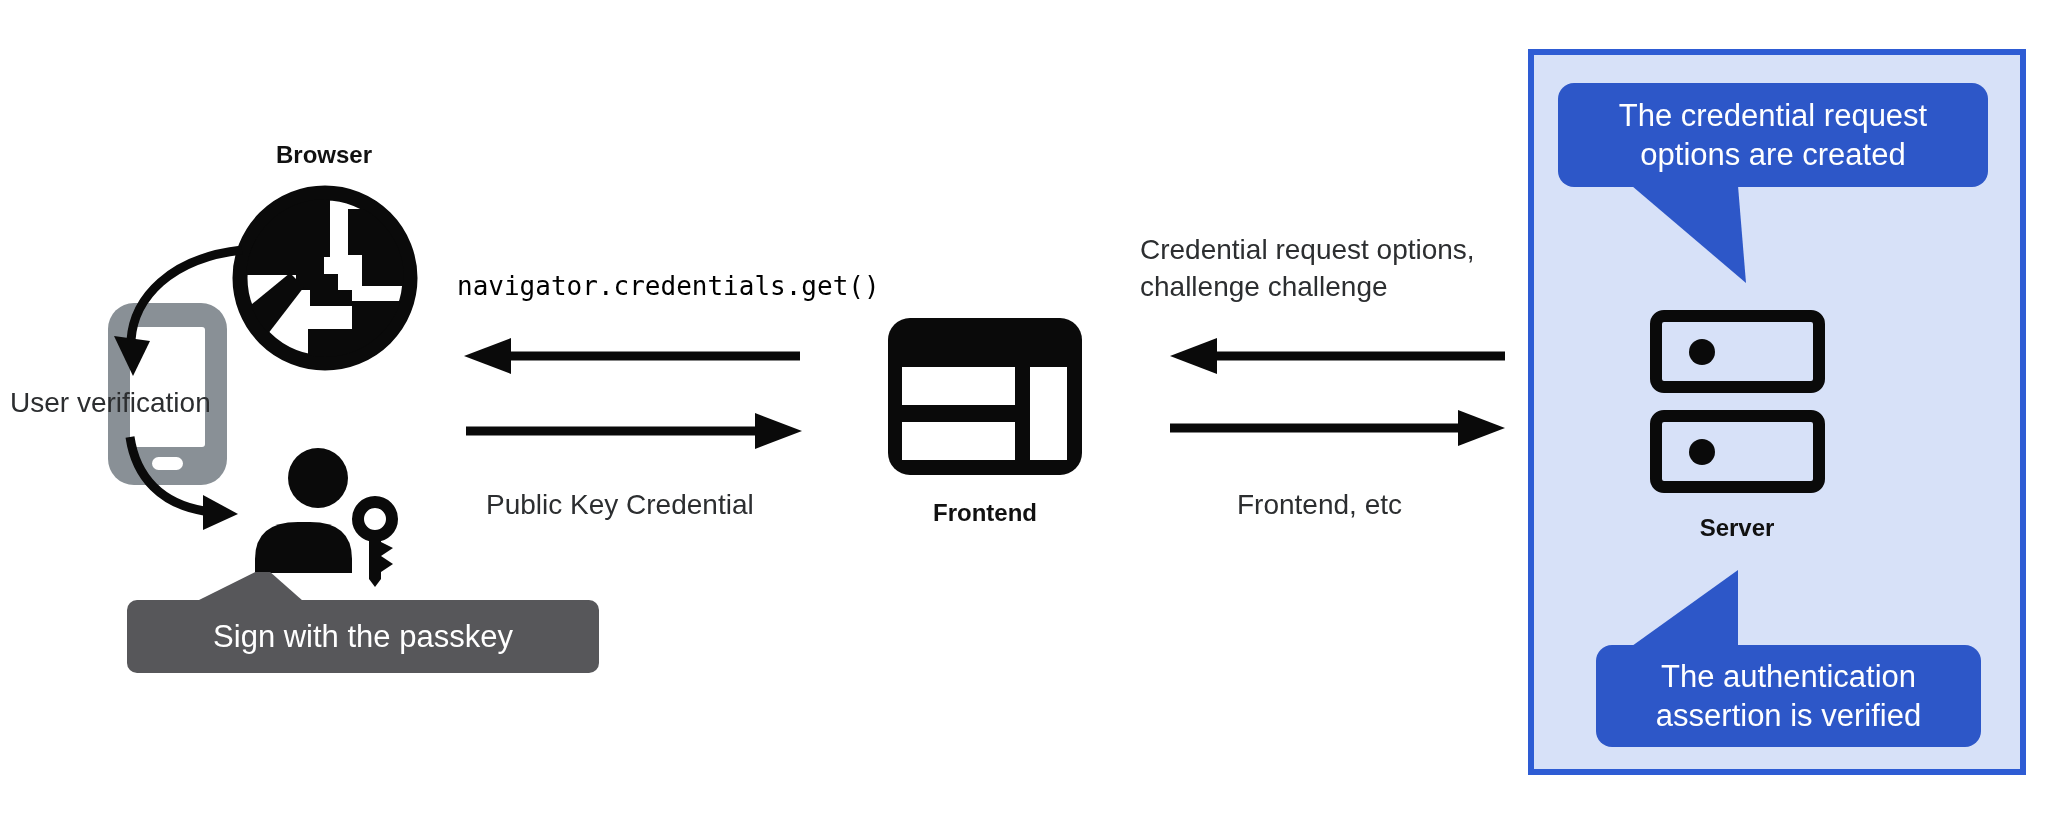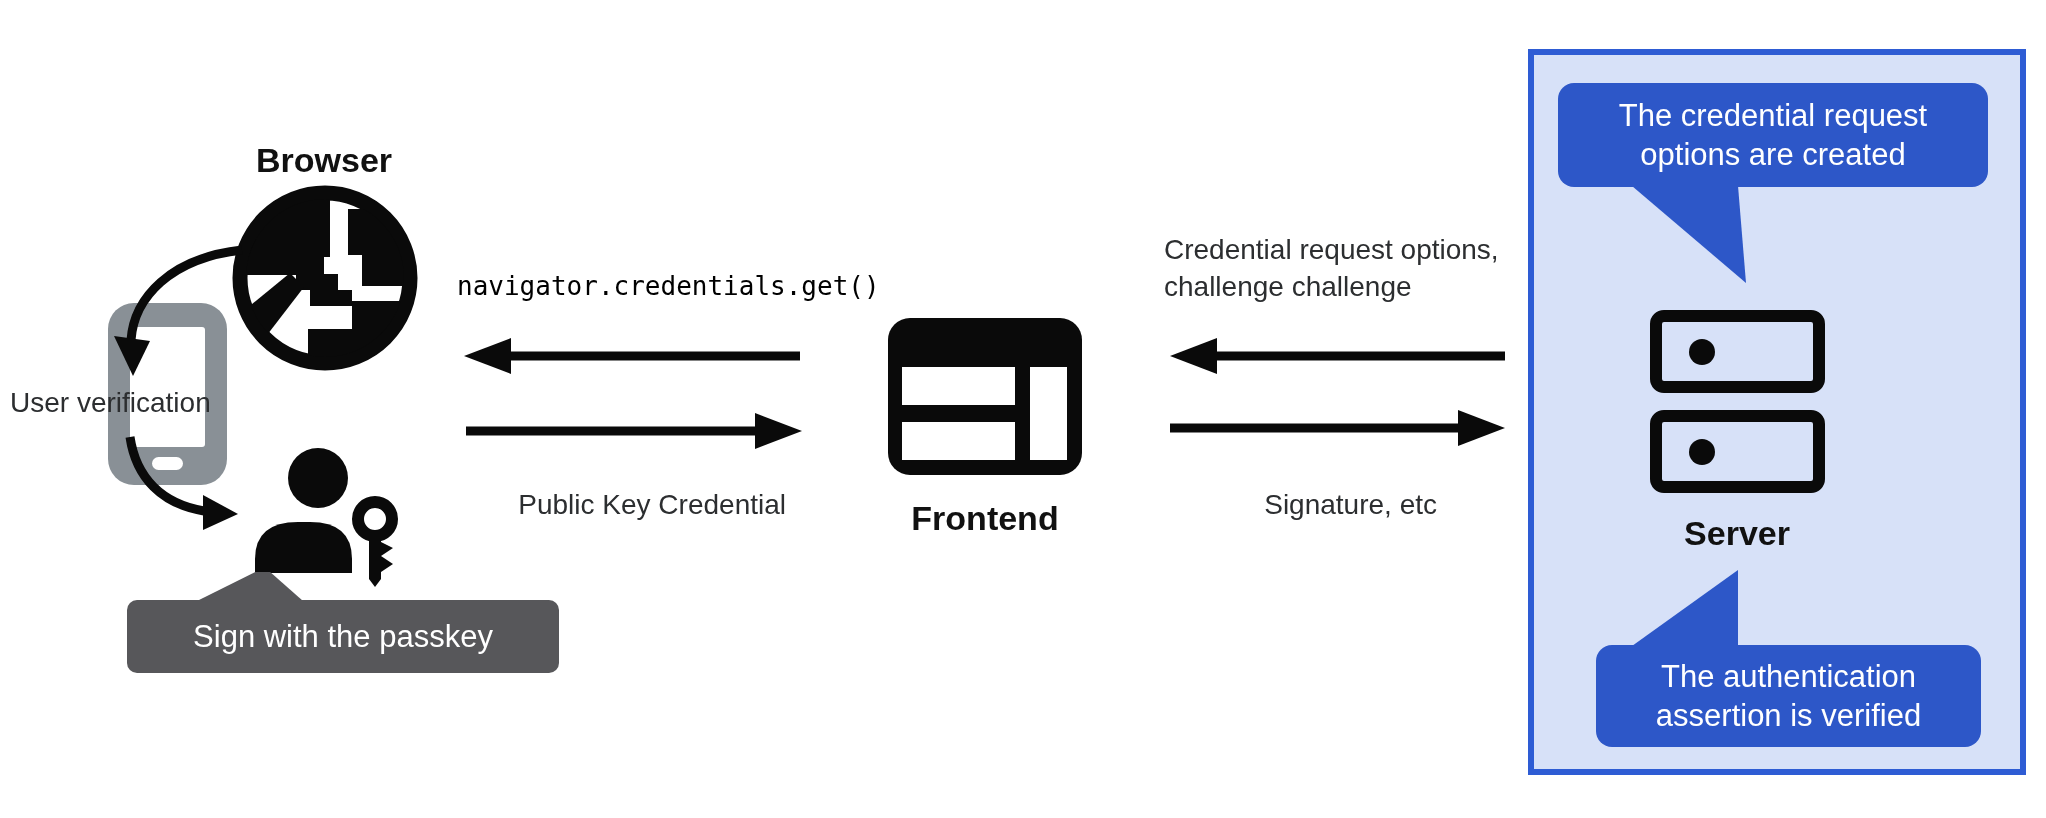--- a/index.html
+++ b/index.html
@@ -2,38 +2,38 @@
 <html><head>
 <meta charset="utf-8">
 <style>
   html,body{margin:0;padding:0;background:#ffffff;}
   #canvas{
     position:relative;width:2046px;height:818px;background:#ffffff;overflow:hidden;
     font-family:"Liberation Sans", sans-serif;color:#2c2e30;
   }
   .abs{position:absolute;}
   .label{font-size:28px;color:#2c2e30;white-space:nowrap;}
-  .label-center{text-align:right;}
-  .node-title{font-size:34px;font-weight:bold;color:#111;text-align:center;white-space:nowrap;}
+  .label-center{text-align:left;}
+  .node-title{font-size:24px;font-weight:bold;color:#111;text-align:center;white-space:nowrap;}
   .code{font-family:"DejaVu Sans Mono", monospace;font-size:26px;color:#000000;white-space:nowrap;}
 
   
   .phone{left:108px;top:303px;width:119px;height:182px;background:#899096;border-radius:26px;}
   .phone-screen{position:absolute;left:22px;top:24px;width:75px;height:120px;background:#ffffff;border-radius:3px;}
   .phone-homebar{position:absolute;left:44px;top:154px;width:31px;height:13px;background:#ffffff;border-radius:7px;}
 
   
   .frontend-icon{left:888px;top:318px;width:194px;height:157px;background:#0a0a0a;border-radius:22px;}
   .frontend-icon .pane{position:absolute;background:#ffffff;}
   .pane-top-left{left:14px;top:49px;width:113px;height:38px;}
   .pane-bottom-left{left:14px;top:104px;width:113px;height:38px;}
   .pane-right{left:142px;top:49px;width:37px;height:93px;}
 
   
-  .passkey-tooltip{left:127px;top:600px;width:432px;height:73px;background:#57575a;border-radius:10px;
+  .passkey-tooltip{left:127px;top:600px;width:472px;height:73px;background:#57575a;border-radius:10px;
     display:flex;align-items:center;justify-content:center;}
   .passkey-tooltip span{color:#ffffff;font-size:31px;white-space:nowrap;}
   .passkey-tail{left:197px;top:572px;width:106px;height:29px;background:#57575a;
     clip-path:polygon(55% 0,69% 0,100% 100%,0 100%);}
 
   
   .server-box{left:1528px;top:49px;width:498px;height:726px;background:#d7e1f8;
     border:6px solid #2e5cd4;box-sizing:border-box;}
   .bubble{background:#2d57c8;border-radius:16px;display:flex;flex-direction:column;
     align-items:center;justify-content:center;}
@@ -43,21 +43,21 @@
     clip-path:polygon(0 0,93% 0,100% 100%);}
   .bubble-bottom{left:1596px;top:645px;width:385px;height:102px;}
   .bubble-bottom-tail{left:1632px;top:570px;width:106px;height:76px;background:#2d57c8;
     clip-path:polygon(100% 0,100% 100%,0 100%);}
   .server-unit{width:175px;height:83px;border:12px solid #0a0a0a;border-radius:14px;box-sizing:border-box;}
   .server-unit .dot{position:absolute;left:27px;top:50%;margin-top:-13px;width:26px;height:26px;
     background:#0a0a0a;border-radius:50%;}
   .unit1{left:1650px;top:310px;}
   .unit2{left:1650px;top:410px;}
 
-  .two-line{line-height:37px;white-space:nowrap;margin-left:24px;}
+  .two-line{line-height:37px;white-space:nowrap;}
   .arrows{left:0;top:0;pointer-events:none;}
 </style>
 </head>
 <body>
 
 <div id="canvas">
 
   <div class="abs node-title" style="left:249px;top:141px;width:150px;">Browser</div>
 
   <svg class="abs" style="left:230px;top:181px;" width="190" height="194" viewBox="0 0 190 194">
@@ -133,21 +133,21 @@
     <div class="pane pane-top-left"></div>
     <div class="pane pane-bottom-left"></div>
     <div class="pane pane-right"></div>
   </div>
   <div class="abs node-title" style="left:910px;top:499px;width:150px;text-align:center;">Frontend</div>
 
   <div class="abs label two-line" style="left:1140px;top:231px;">
     <div>Credential request options,</div>
     <div>challenge challenge</div>
   </div>
-  <div class="abs label label-center" style="left:1237px;top:489px;width:200px;">Signature, etc</div>
+  <div class="abs label label-center" style="left:1237px;top:489px;width:200px;">Frontend, etc</div>
 
   <div class="abs server-box"></div>
 
   <div class="abs bubble-top-tail"></div>
   <div class="abs bubble bubble-top">
     <span>The credential request</span>
     <span>options are created</span>
   </div>
 
   <div class="abs server-unit unit1">

